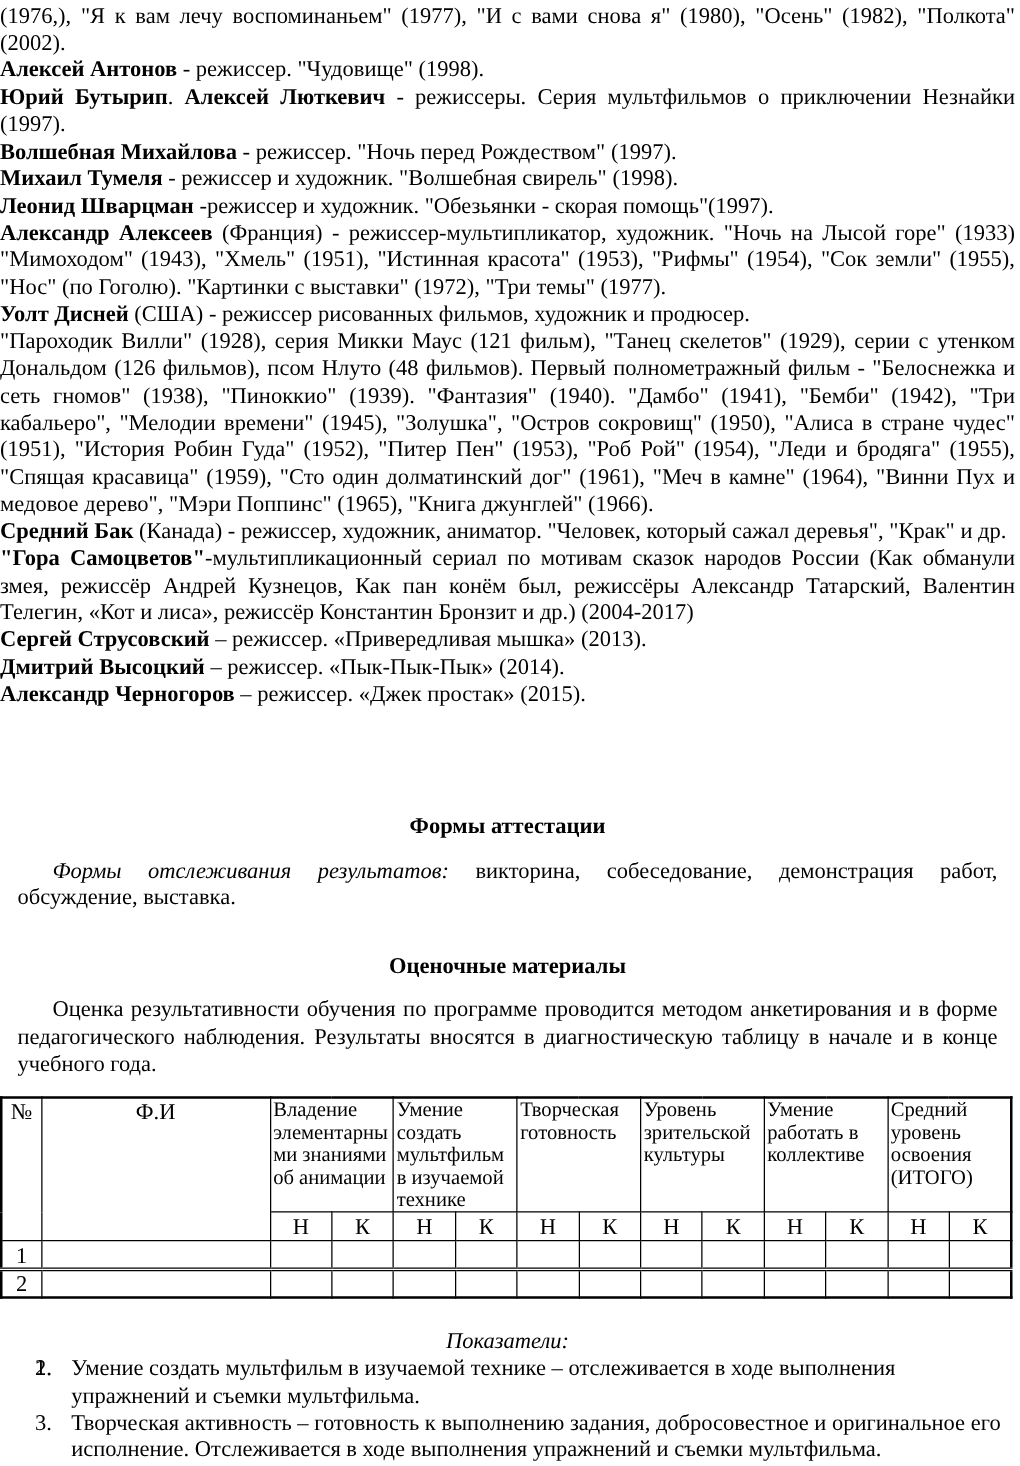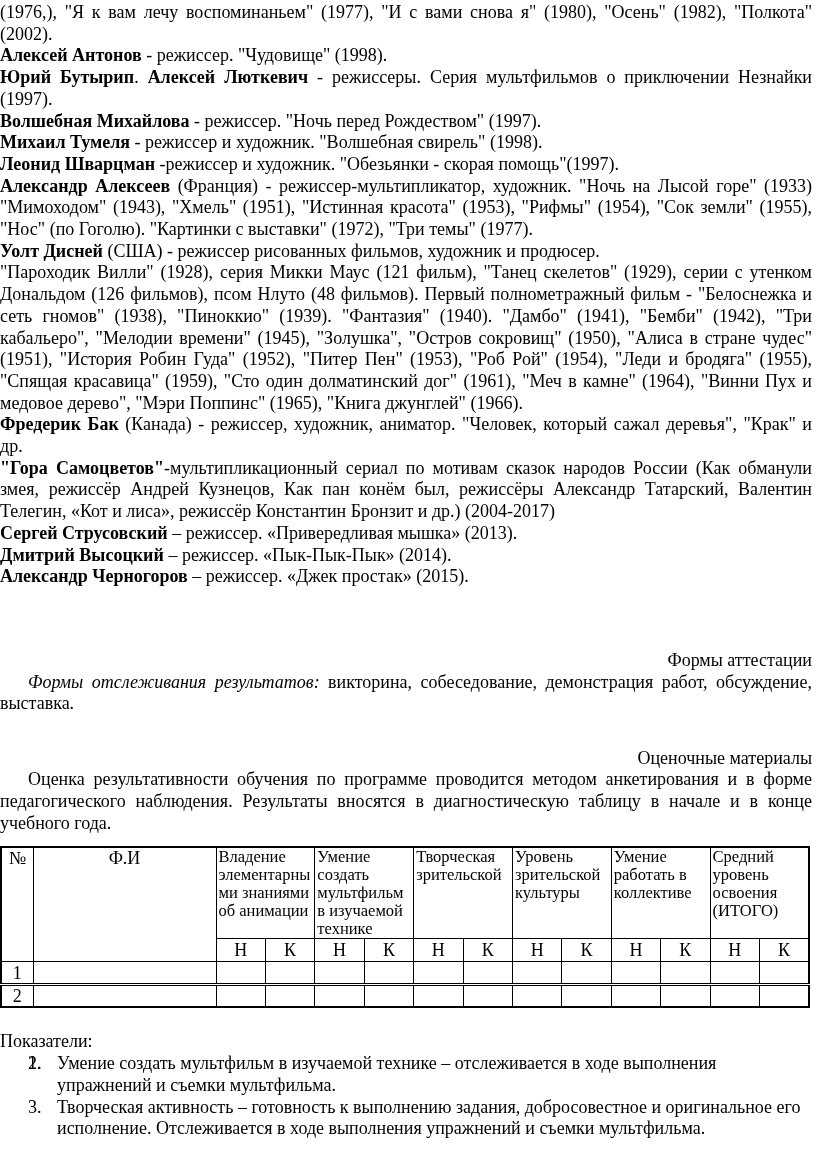--- a/index.html
+++ b/index.html
@@ -16,29 +16,29 @@
   }
   .directors { height: 627px; overflow: hidden; }
   .dir-para {
     margin: 0;
     font-size: 18px;
     line-height: 21.7px;
     text-align: justify;
   }
   .section-heading {
     margin: 0;
-    text-align: right;
-    font-weight: normal;
+    text-align: center;
+    font-weight: bold;
     font-size: 18px;
     line-height: 21.7px;
   }
   .mt-attest { margin-top: 21px; }
   .mt-eval   { margin-top: 32px; }
   .body-para {
-    margin: 0;
+    margin: 14px;
     font-size: 18px;
     line-height: 21.7px;
     text-align: justify;
     text-indent: 28px;
   }
   .attest-h { height: 44px; overflow: hidden; }
   .eval-h   { height: 66px; overflow: hidden; }
   .lead-italic { font-style: italic; }
 
   .diag-table {
@@ -80,22 +80,24 @@
   .data-row td {
     height: 21px;
     font-size: 18px;
     line-height: 20px;
     text-align: center;
   }
   .data-row.row-last td { border-top: 3px double #000; height: 19px; }
 
   .indicators-title {
     margin: 23px 0 0 0;
-    font-size: 18px;
-    line-height: 21.7px;
+    font-style: italic;
+    font-size: 18px;
+    line-height: 21.7px;
+    text-align: center;
   }
   .ind-item {
     position: relative;
     padding-left: 57px;
     font-size: 18px;
     line-height: 21.7px;
     text-align: left;
   }
   .ind-num { position: absolute; left: 28px; top: 0; }
 </style>
@@ -107,21 +109,21 @@
   <div class="directors" id="directors">
       <p class="dir-para"><span>(1976,), "Я к вам лечу воспоминаньем" (1977), "И с вами снова я" (1980), "Осень" (1982), "Полкота" (2002).</span></p>
       <p class="dir-para"><b>Алексей Антонов</b><span> - режиссер. "Чудовище" (1998).</span></p>
       <p class="dir-para"><b>Юрий Бутырип</b><span>. </span><b>Алексей Люткевич</b><span> - режиссеры. Серия мультфильмов о приключении Незнайки (1997).</span></p>
       <p class="dir-para"><b>Волшебная Михайлова</b><span> - режиссер. "Ночь перед Рождеством" (1997).</span></p>
       <p class="dir-para"><b>Михаил Тумеля</b><span> - режиссер и художник. "Волшебная свирель" (1998).</span></p>
       <p class="dir-para"><b>Леонид Шварцман</b><span> -режиссер и художник. "Обезьянки - скорая помощь"(1997).</span></p>
       <p class="dir-para"><b>Александр Алексеев</b><span> (Франция) - режиссер-мультипликатор, художник. "Ночь на Лысой горе" (1933) "Мимоходом" (1943), "Хмель" (1951), "Истинная красота" (1953), "Рифмы" (1954), "Сок земли" (1955), "Нос" (по Гоголю). "Картинки с выставки" (1972), "Три темы" (1977).</span></p>
       <p class="dir-para"><b>Уолт Дисней</b><span> (США) - режиссер рисованных фильмов, художник и продюсер.</span></p>
       <p class="dir-para"><span>"Пароходик Вилли" (1928), серия Микки Маус (121 фильм), "Танец скелетов" (1929), серии с утенком Дональдом (126 фильмов), псом Нлуто (48 фильмов). Первый полнометражный фильм - "Белоснежка и сеть гномов" (1938), "Пиноккио" (1939). "Фантазия" (1940). "Дамбо" (1941), "Бемби" (1942), "Три кабальеро", "Мелодии времени" (1945), "Золушка", "Остров сокровищ" (1950), "Алиса в стране чудес" (1951), "История Робин Гуда" (1952), "Питер Пен" (1953), "Роб Рой" (1954), "Леди и бродяга" (1955), "Спящая красавица" (1959), "Сто один долматинский дог" (1961), "Меч в камне" (1964), "Винни Пух и медовое дерево", "Мэри Поппинс" (1965), "Книга джунглей" (1966).</span></p>
-      <p class="dir-para"><b>Фредерик Бак</b><span> (Канада) - режиссер, художник, аниматор. "Человек, который сажал деревья", "Крак" и др.</span></p>
+      <p class="dir-para"><b>Средний Бак</b><span> (Канада) - режиссер, художник, аниматор. "Человек, который сажал деревья", "Крак" и др.</span></p>
       <p class="dir-para"><b>"Гора Самоцветов"</b><span>-мультипликационный сериал по мотивам сказок народов России (Как обманули змея, режиссёр Андрей Кузнецов, Как пан конём был, режиссёры  Александр Татарский, Валентин Телегин, «Кот и лиса», режиссёр Константин Бронзит и др.) (2004-2017)</span></p>
       <p class="dir-para"><b>Сергей Струсовский</b><span> – режиссер. «Привередливая мышка» (2013).</span></p>
       <p class="dir-para"><b>Дмитрий Высоцкий</b><span> – режиссер. «Пык-Пык-Пык» (2014).</span></p>
       <p class="dir-para"><b>Александр Черногоров</b><span> – режиссер. «Джек простак» (2015).</span></p>
     </div>
 
   <h3 class="section-heading mt-attest">Формы аттестации</h3>
   <p class="body-para attest-h"><span class="lead-italic">Формы отслеживания результатов:</span><span> викторина, собеседование, демонстрация работ, обсуждение, выставка.</span></p>
 
   <h3 class="section-heading mt-eval">Оценочные материалы</h3>
@@ -143,21 +145,21 @@
         <col>
         <col>
         <col>
     </colgroup>
     <tbody id="table-head-body">
       <tr id="group-row">
         <th class="num-th" rowspan="2">№</th>
         <th class="name-th" rowspan="2">Ф.И</th>
       <th colspan="2" class="group-th">Владение элементарными знаниями об анимации</th>
           <th colspan="2" class="group-th">Умение создать мультфильм в изучаемой технике</th>
-          <th colspan="2" class="group-th">Творческая зрительской</th>
+          <th colspan="2" class="group-th">Творческая готовность</th>
           <th colspan="2" class="group-th">Уровень зрительской культуры</th>
           <th colspan="2" class="group-th">Умение работать в коллективе</th>
           <th colspan="2" class="group-th">Средний уровень освоения (ИТОГО)</th>
         </tr>
       <tr id="sub-row">
           <td class="sub-cell">Н</td>
           <td class="sub-cell">К</td>
           <td class="sub-cell">Н</td>
           <td class="sub-cell">К</td>
           <td class="sub-cell">Н</td>

